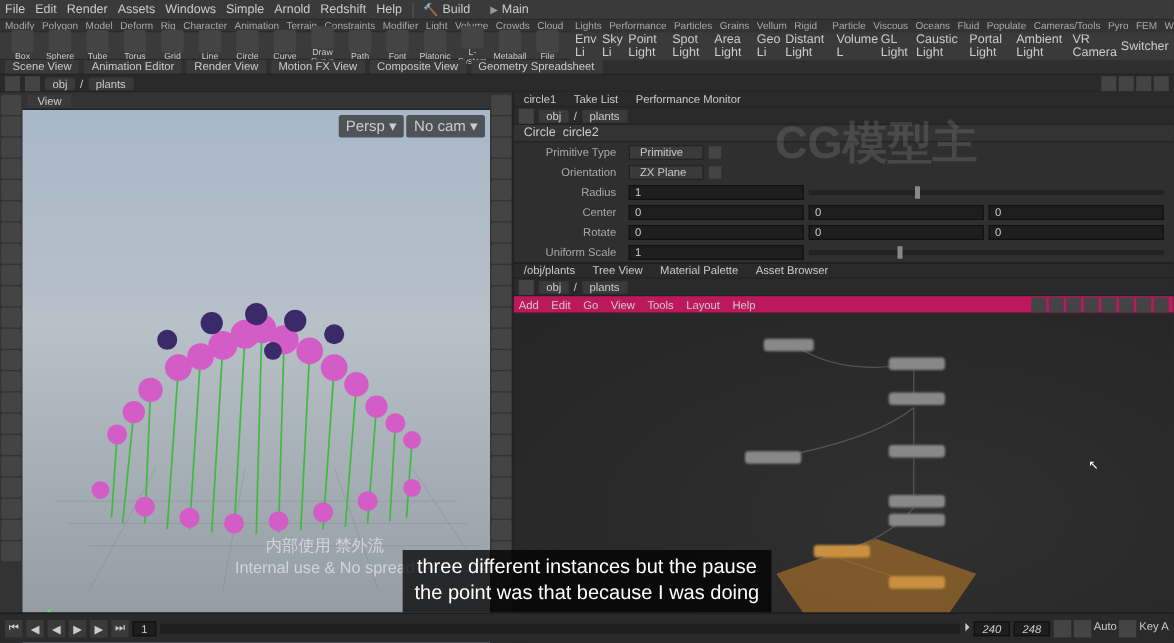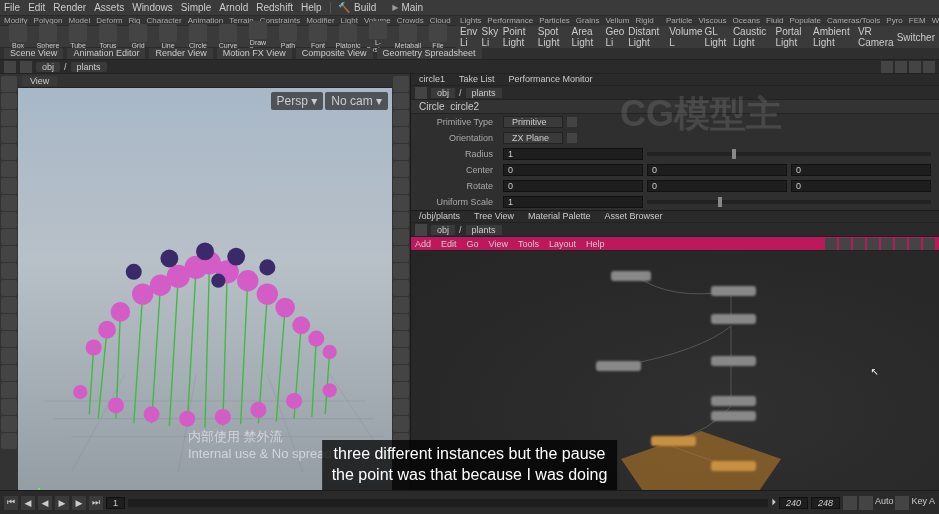--- a/index.html
+++ b/index.html
@@ -44,21 +44,21 @@
 
 .viewport-container { flex: 1; display: flex; flex-direction: column; }
 .viewport-header { background: #333; height: 14px; display: flex; align-items: center; padding: 0 4px; font-size: 9px; border-bottom: 1px solid #222; }
 .viewport-header .title { background: #3a3a3a; padding: 0 8px; }
 
 .viewport { flex: 1; background: linear-gradient(180deg, #a8b8c8 0%, #b8c0c8 40%, #9098a0 100%); position: relative; overflow: hidden; }
 .viewport svg { position: absolute; width: 100%; height: 100%; }
 .viewport .persp-controls { position: absolute; top: 4px; right: 4px; display: flex; gap: 2px; }
 .viewport .persp-controls .btn { background: rgba(40,40,40,.7); padding: 2px 6px; font-size: 12px; border-radius: 2px; cursor: pointer; color: #ccc; }
 .viewport .watermark { position: absolute; color: rgba(255,255,255,.55); font-size: 13px; }
-.viewport .watermark.c { top: 340px; left: 170px; }
+.viewport .watermark.c { top: 340px; left: 170px; text-align: center; }
 .viewport .axis-gizmo { position: absolute; bottom: 6px; left: 6px; width: 30px; height: 30px; }
 
 .right-toolbar { width: 18px; background: #333; display: flex; flex-direction: column; gap: 1px; padding: 2px 0; }
 .right-toolbar .tool { width: 16px; height: 16px; background: #444; margin: 0 auto; cursor: pointer; border-radius: 2px; }
 
 
 .right-panel { flex: 1; display: flex; flex-direction: column; background: #2a2a2a; border-left: 1px solid #1a1a1a; }
 
 
 .right-shelf-tabs { background: #333; height: 10px; display: flex; font-size: 8px; padding: 0 4px; gap: 6px; color: #aaa; }

